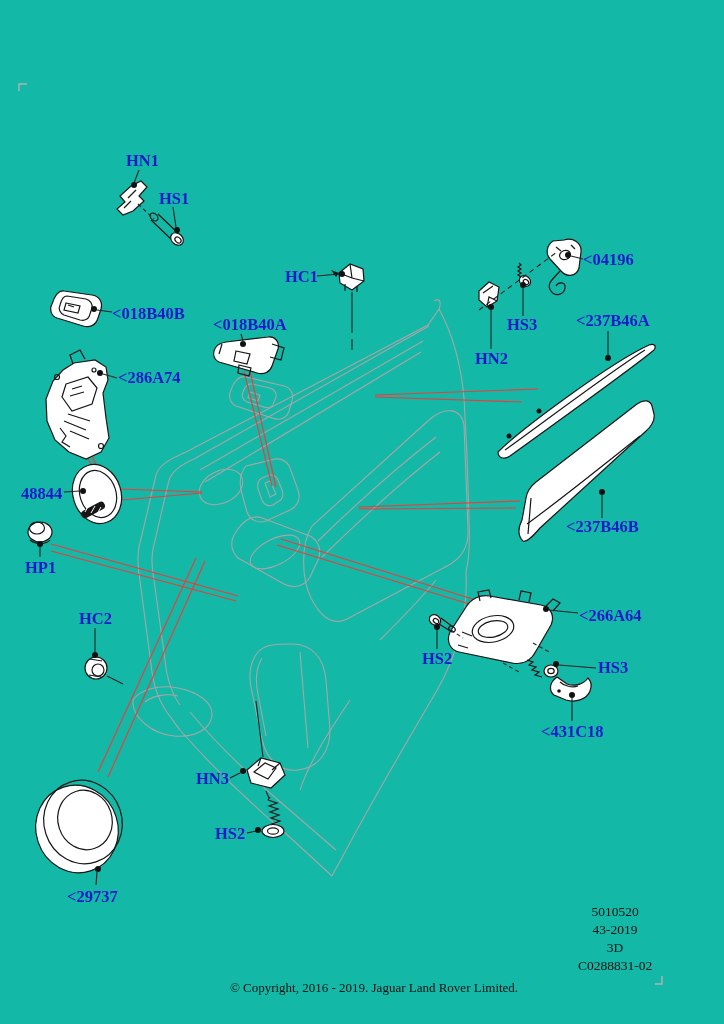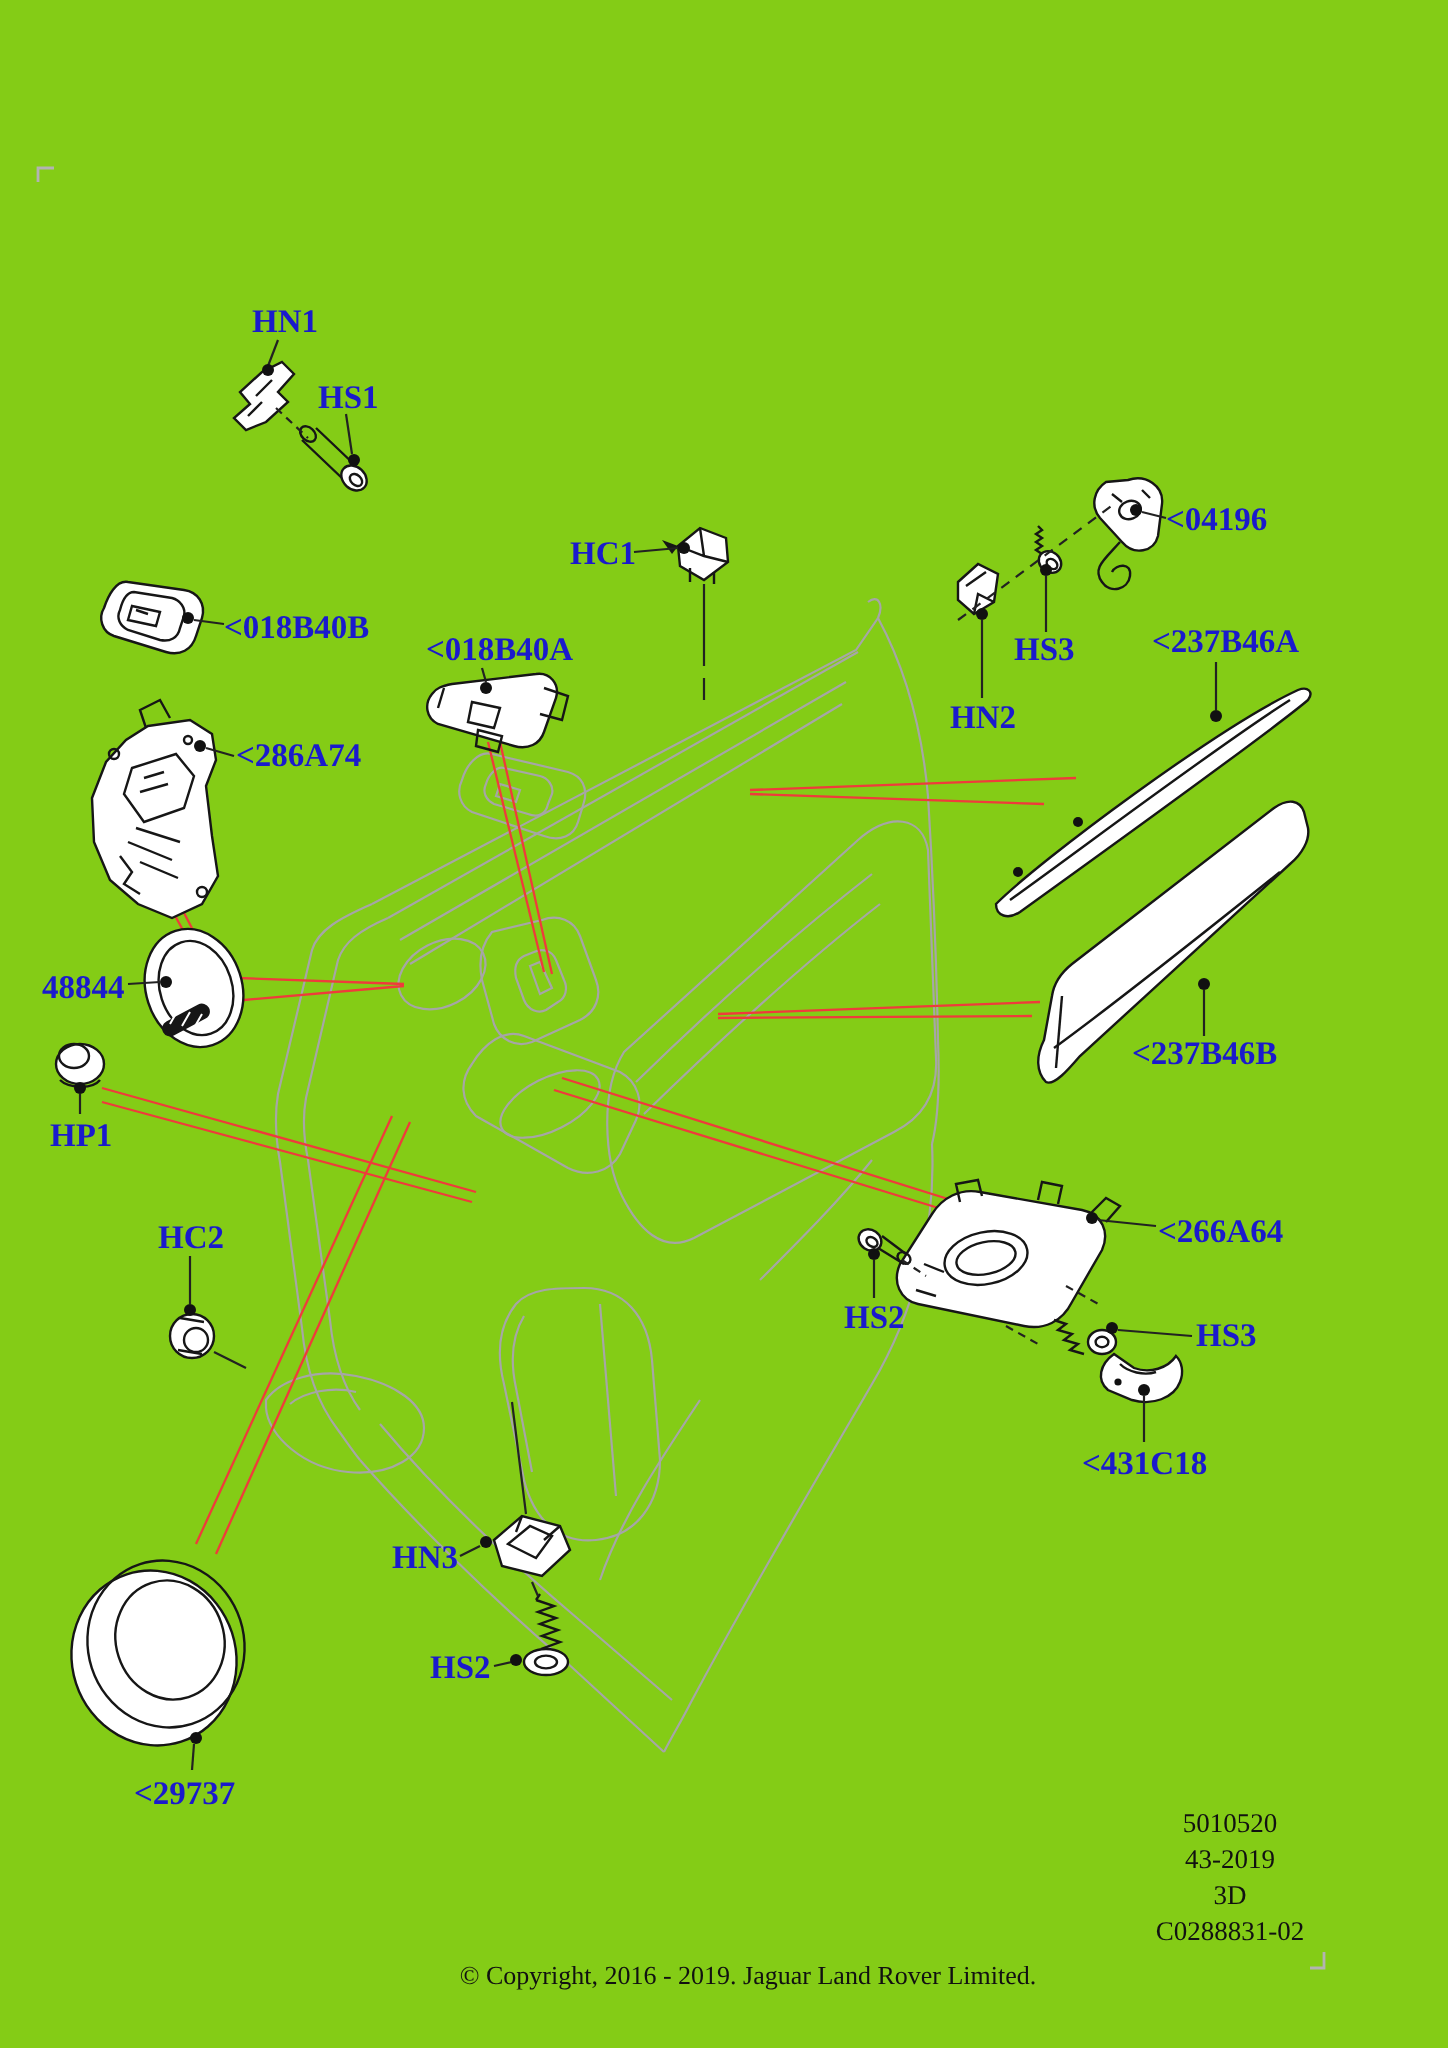--- a/index.html
+++ b/index.html
@@ -1,16 +1,16 @@
 <!DOCTYPE html>
 <html><head>
 <meta charset="utf-8">
 <style>
   html,body{margin:0;padding:0;background:#ffffff;}
-  .page{position:relative;width:724px;height:1024px;background:#84cc16;overflow:hidden;}
+  .page{position:relative;width:724px;height:1024px;background:#14b8a6;overflow:hidden;}
   svg{display:block;}
   text.part-label{font-family:"Liberation Serif","DejaVu Serif",serif;font-weight:bold;font-size:16.5px;fill:#1a1acd;cursor:pointer;}
   text.doc-text{font-family:"Liberation Serif","DejaVu Serif",serif;font-size:13.5px;fill:#111;}
   text.copy-text{font-family:"Liberation Serif","DejaVu Serif",serif;font-size:13px;fill:#111;}
   .gray{stroke:#a6a6a6;fill:none;stroke-width:1.1;}
   .blk{stroke:#161616;fill:none;stroke-width:1.2;}
   .blkf{stroke:#161616;fill:#ffffff;stroke-width:1.2;}
   .red{stroke:#ef3b3b;fill:none;stroke-width:1.15;}
   .lead{stroke:#222;fill:none;stroke-width:1.1;}
   .dot{fill:#111;stroke:none;}

